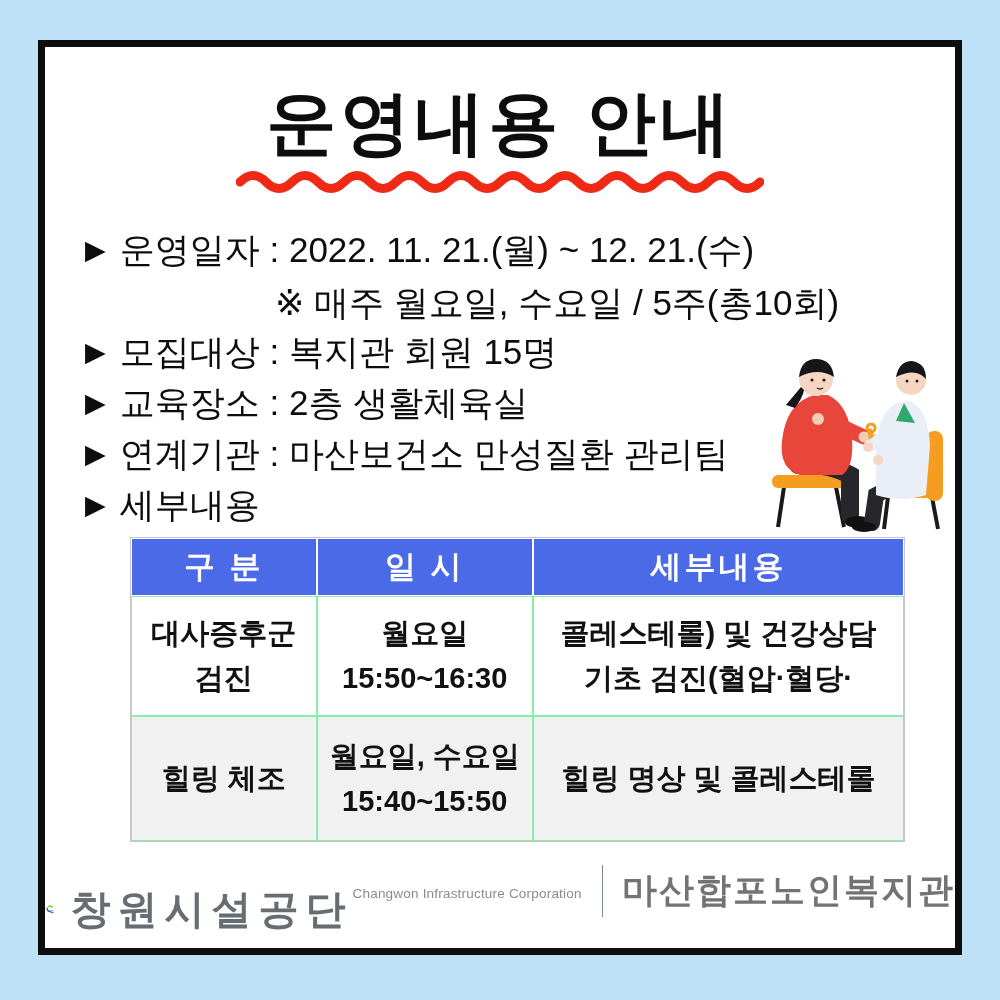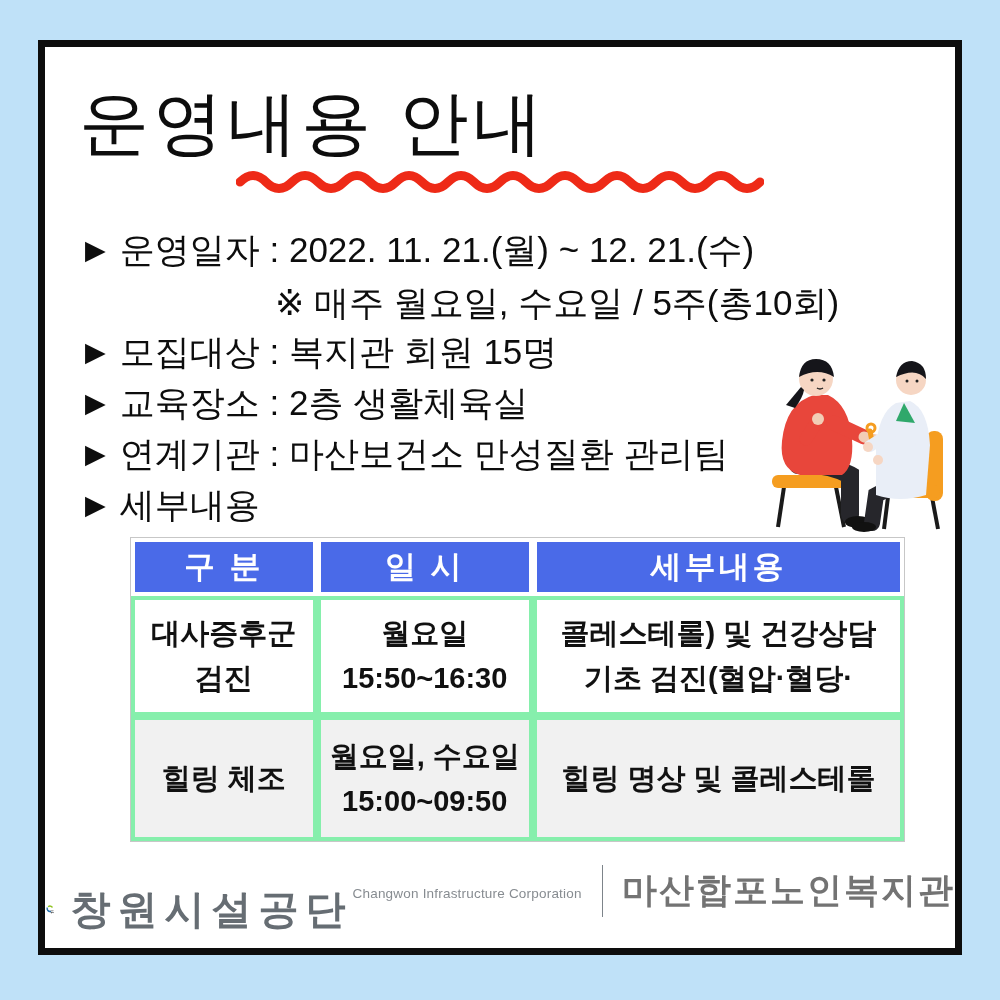--- a/index.html
+++ b/index.html
@@ -9,22 +9,23 @@
     font-family:"Liberation Sans","DejaVu Sans",sans-serif;
     position:relative;
     overflow:hidden;
   }
   .card{
     position:absolute;left:38px;top:40px;width:924px;height:915px;
     background:#ffffff;border:7px solid #0d0d0d;box-sizing:border-box;
   }
   .title{
     position:absolute;top:30px;left:0;width:100%;
-    font-size:70px;font-weight:400;color:#0d0d0d;
-    letter-spacing:4px;white-space:nowrap;padding-left:34px;
+    text-align:center;
+    font-size:70px;font-weight:700;color:#0d0d0d;
+    letter-spacing:4px;white-space:nowrap;
   }
   .squiggle{
     position:absolute;top:120px;left:50%;transform:translateX(-50%);
   }
   .info{
     position:absolute;left:40px;top:178px;width:830px;
     font-size:35px;color:#0d0d0d;font-weight:500;
   }
   .info .line{
     height:51px;display:flex;align-items:center;white-space:nowrap;
@@ -35,21 +36,21 @@
   .info .indent{padding-left:190px;align-items:flex-end;}
   .illus{
     position:absolute;left:713px;top:300px;
   }
   .dtable{
     position:absolute;left:85px;top:490px;width:775px;
     border:1px solid #c7c7c7;border-collapse:collapse;box-sizing:border-box;
   }
   .trow{display:flex;width:100%;}
   .cell{
-    box-sizing:border-box;border:4px solid #86efac;
+    box-sizing:border-box;border:1px solid #86efac;
     display:flex;flex-direction:column;justify-content:center;align-items:center;
     text-align:right;font-weight:700;color:#111;font-size:29px;line-height:1.55;
   }
   .c1{width:24%;} .c2{width:28%;} .c3{width:48%;}
   .thead .cell{
     height:58px;color:#ffffff;font-size:31px;letter-spacing:3px;
     border-color:#ffffff;justify-content:center;
   }
   .tbody1 .cell{height:120px;background:#ffffff;}
   .tbody2 .cell{height:125px;background:#f1f1f1;}
@@ -175,21 +176,21 @@
         <div>콜레스테롤) 및 건강상담</div>
         <div>기초 검진(혈압·혈당·</div>
       </div>
     </div>
     <div class="trow tbody2">
       <div class="cell c1">
         <div>힐링 체조</div>
       </div>
       <div class="cell c2">
         <div>월요일, 수요일</div>
-        <div>15:00~09:50</div>
+        <div>15:40~15:50</div>
       </div>
       <div class="cell c3">
         <div>힐링 명상 및 콜레스테롤</div>
       </div>
     </div>
   </div>
 
   <div class="footer">
     <svg width="88" height="90" viewBox="0 0 92 94">
       <path d="M26,20 A34,34 0 0 1 78,29 L65,36 A22,22 0 0 0 33,31 Z" fill="#8fc31f"></path>

